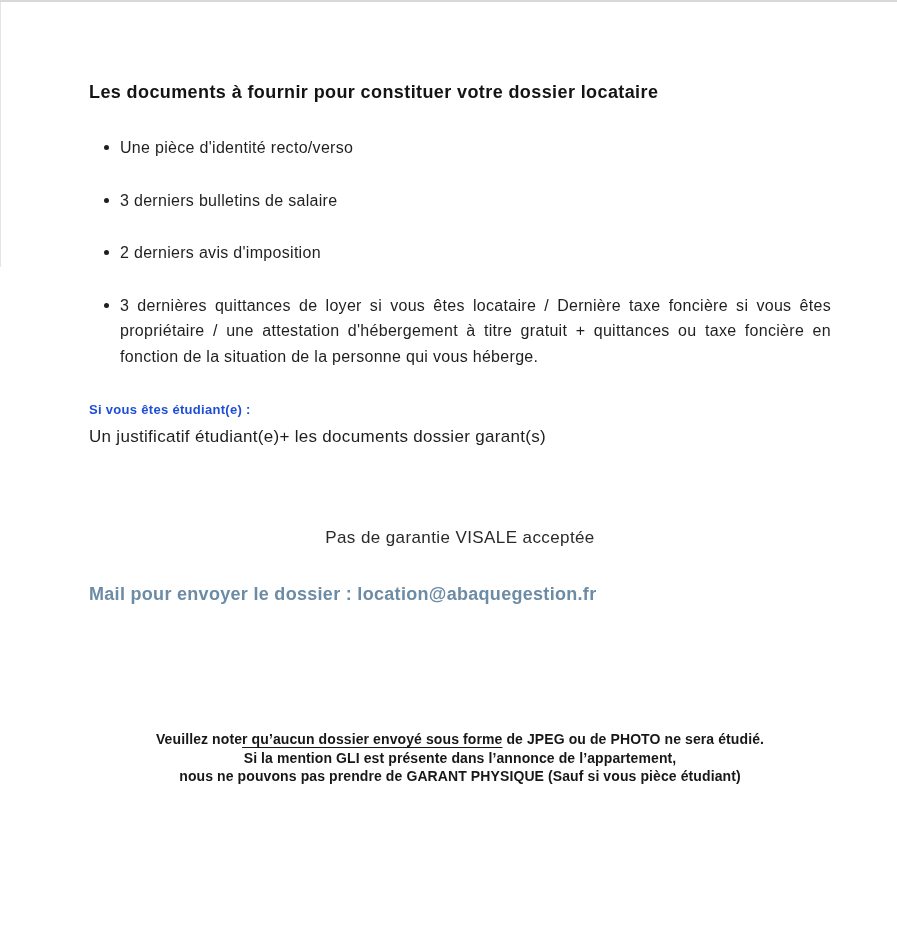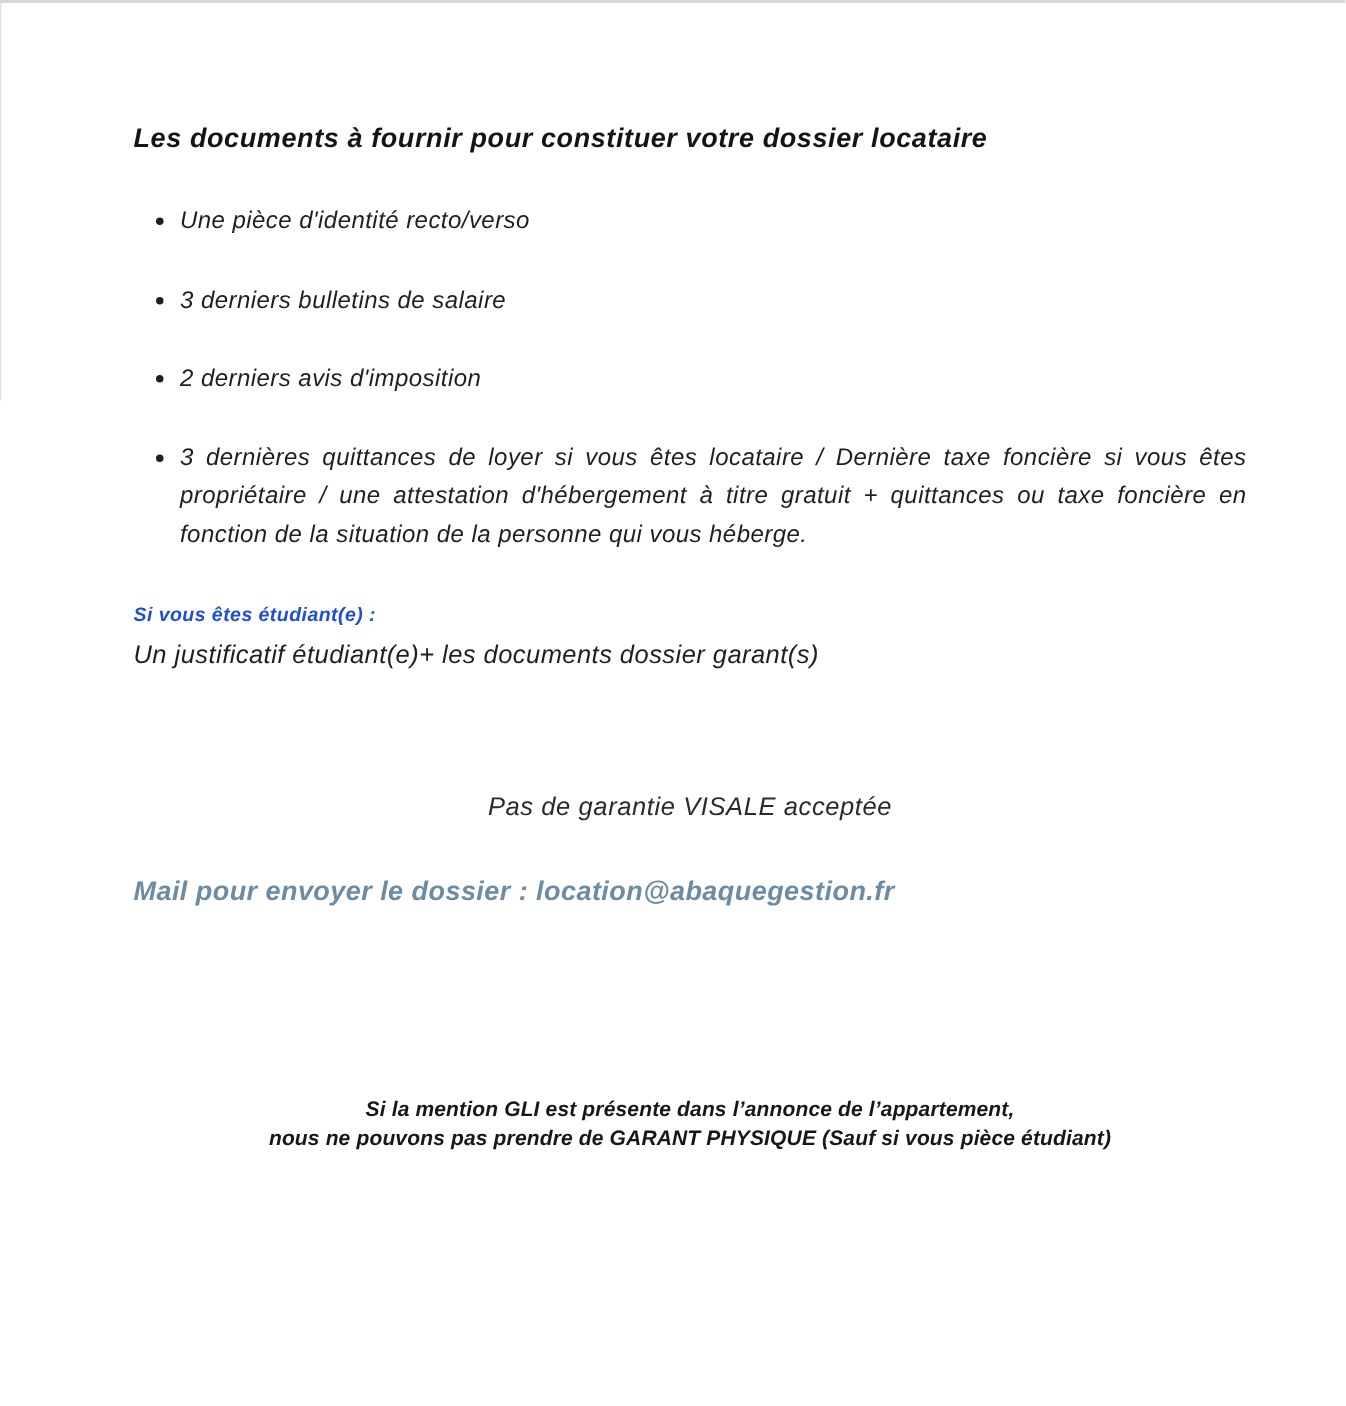--- a/index.html
+++ b/index.html
@@ -10,21 +10,20 @@
   .page {
     position: relative;
     width: 897px;
     height: 937px;
     background: #ffffff;
     border-top: 2px solid #d8d8d8;
     box-sizing: border-box;
     font-family: "Liberation Sans", sans-serif;
     color: #1f1f1f;
     overflow: hidden;
-    font-style: italic;
   }
   .left-edge {
     position: absolute;
     left: 0;
     top: 0;
     width: 1px;
     height: 265px;
     background: #e4e4e4;
   }
   .content {
@@ -138,18 +137,19 @@
     </ul>
 
     <p class="student-heading">Si vous êtes étudiant(e) :</p>
     <p class="student-text">Un justificatif étudiant(e)+ les documents dossier garant(s)</p>
 
     <p class="visale-note">Pas de garantie VISALE acceptée</p>
 
     <p class="mail-line" style="color: rgb(108, 139, 165);"><span>Mail pour envoyer le dossier : location@abaquegestion.fr</span></p>
 
     <div class="footer-block">
+      <p><span>Veuillez note</span><span class="underlined">r qu’aucun dossier envoyé sous forme</span><span> de JPEG ou de PHOTO ne sera étudié.</span></p>
       <p>Si la mention GLI est présente dans l’annonce de l’appartement,</p>
       <p>nous ne pouvons pas prendre de GARANT PHYSIQUE (Sauf si vous pièce étudiant)</p>
     </div>
 
   </div>
 </div>
 
 </body></html>

